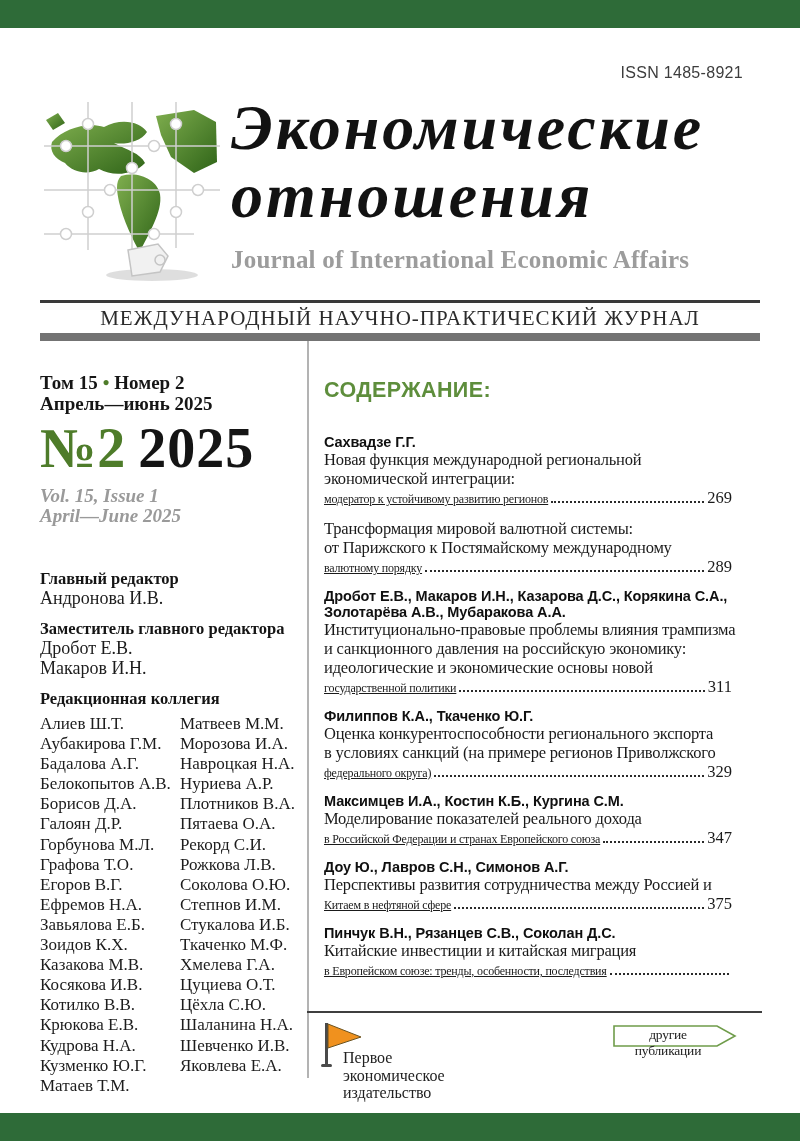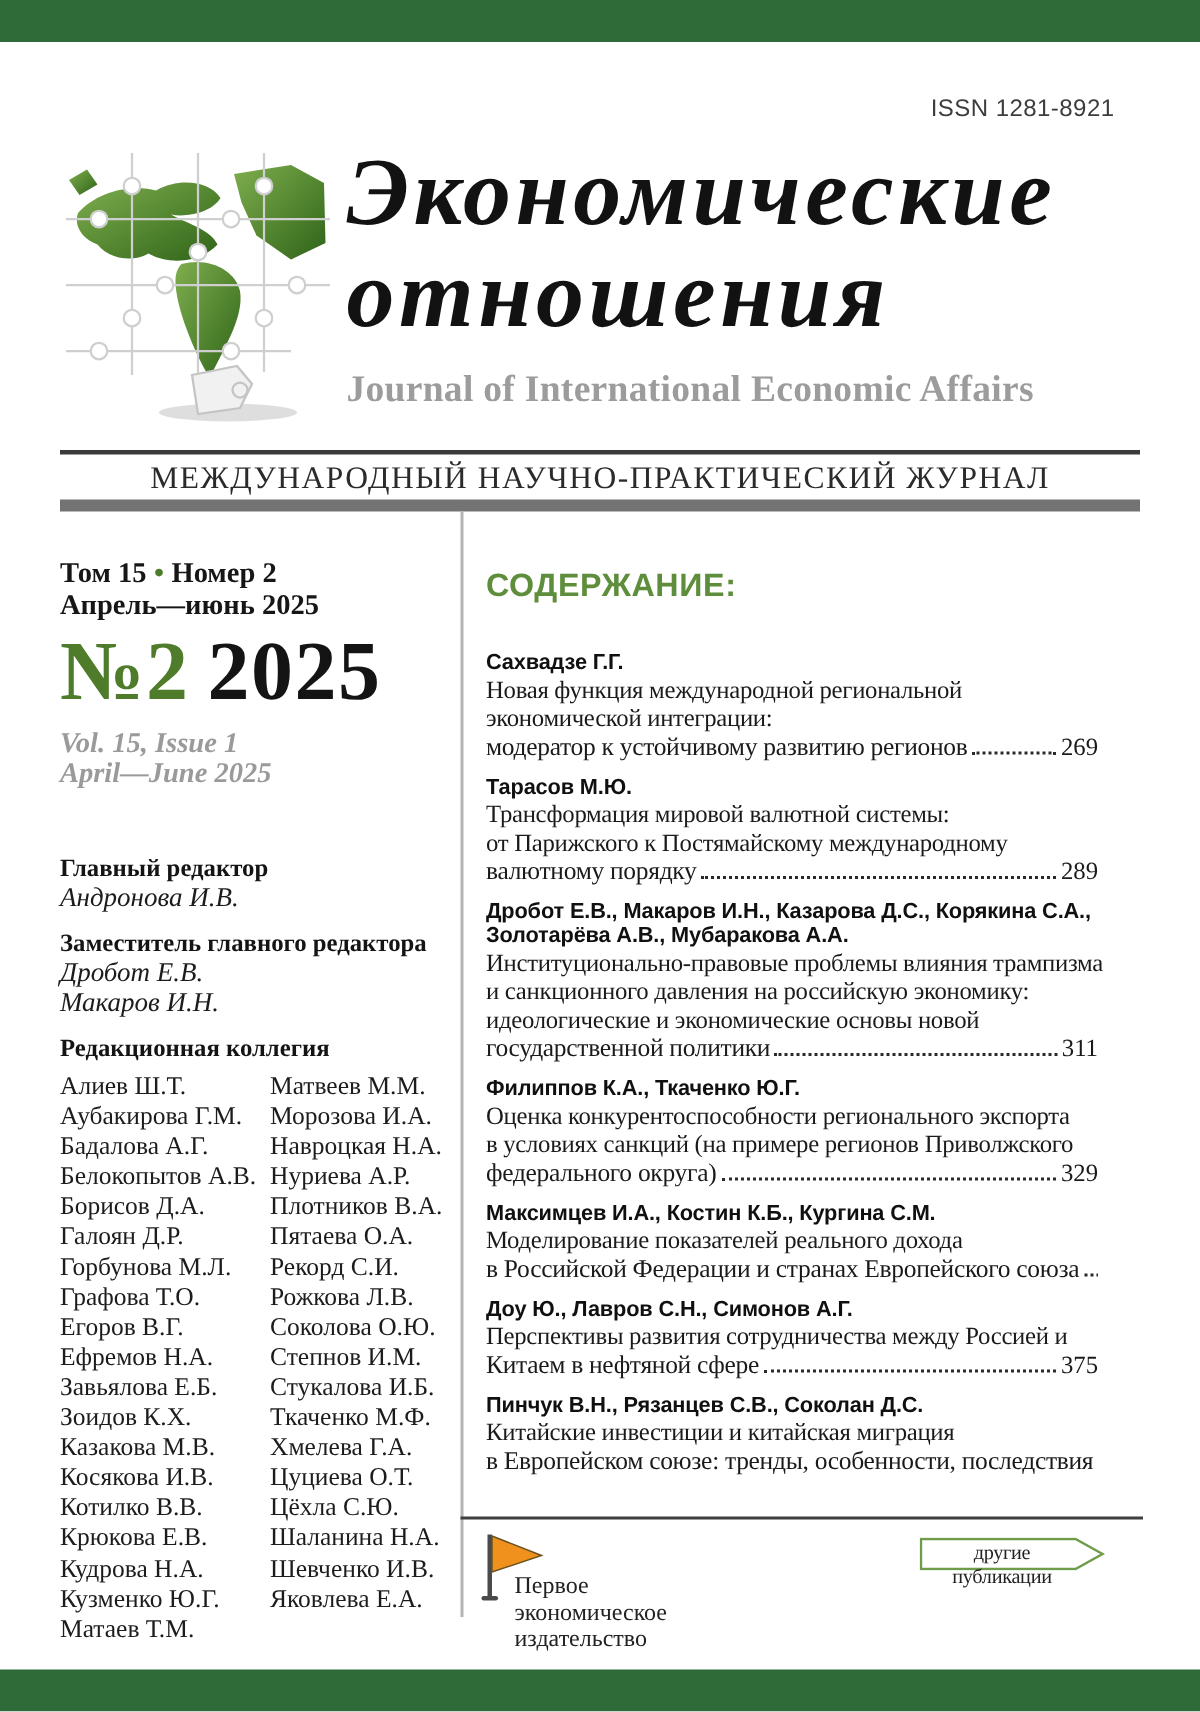--- a/index.html
+++ b/index.html
@@ -33,55 +33,55 @@
   .period-ru{font-size:19px;line-height:21px;color:#161616;white-space:nowrap;}
   .big-issue{margin-top:6px;font-size:56px;line-height:56px;letter-spacing:1px;white-space:nowrap;}
   .big-issue .no{color:#4e7c2a;margin-right:12px;}
   .big-issue .yr{color:#141414;}
   .en{color:#9a9a9a;font-size:19px;line-height:20px;white-space:nowrap;font-style:italic;}
   .en.first{margin-top:10px;}
 
   .editors{position:absolute;left:40px;top:570px;width:264px;}
   .ed-label{font-weight:bold;font-size:16.5px;line-height:18px;color:#141414;white-space:nowrap;}
   .ed-label.gap{margin-top:12px;}
-  .ed-name{font-size:18px;line-height:20px;color:#1c1c1c;white-space:nowrap;font-style:italic;}
+  .ed-name{font-size:18px;line-height:20px;color:#1c1c1c;white-space:nowrap;}
   .board{display:flex;margin-top:6px;}
   .board .col1{width:140px;}
   .board .col2{width:124px;}
   .board-name{font-size:17px;line-height:20.1px;color:#1c1c1c;white-space:nowrap;}
 
   .toc{position:absolute;left:324px;top:378px;width:408px;}
   .toc-heading{font-family:"Liberation Sans",sans-serif;font-weight:bold;font-size:21.5px;
                color:#5e8e3c;letter-spacing:.4px;}
   #toc-entries{margin-top:31px;}
   .toc-entry{margin-bottom:10px;}
   .toc-authors{font-family:"Liberation Sans",sans-serif;font-weight:bold;font-size:14.5px;
                line-height:16px;color:#101010;letter-spacing:-.1px;white-space:nowrap;}
   .toc-line{font-size:16.5px;line-height:19px;letter-spacing:-.2px;color:#1a1a1a;white-space:nowrap;}
   .toc-tail{display:flex;align-items:baseline;line-height:19px;overflow:hidden;}
-  .tail-text{font-size:17px;letter-spacing:-.2px;white-space:nowrap;flex:0 0 auto;}
+  .tail-text{font-size:12px;letter-spacing:-.2px;white-space:nowrap;flex:0 0 auto;text-decoration:underline;}
   .dots{flex:1 1 auto;min-width:10px;margin:0 3px;border-bottom:2px dotted #2a2a2a;height:13px;}
   .page{font-size:16.5px;flex:0 0 auto;color:#1a1a1a;}
 
   .footer-rule{position:absolute;left:307px;top:1011px;width:455px;height:2px;background:#3f3f3f;}
   .flag{position:absolute;left:317px;top:1018px;}
   .publisher{position:absolute;left:343px;top:1049px;font-size:16px;line-height:17.5px;color:#222;}
 
   .pubs-btn{position:absolute;left:613px;top:1025px;width:124px;height:16px;cursor:pointer;}
   .pubs-btn svg{position:absolute;left:0;top:0;}
   .pubs-btn .lbl{position:absolute;left:4px;top:2px;width:102px;text-align:center;
                  font-size:13.5px;letter-spacing:-.2px;color:#222;}
 </style>
 </head>
 <body>
 
 <div class="bar top"></div>
 <div class="bar bottom"></div>
 
-<div class="issn">ISSN 1281-8921</div>
+<div class="issn">ISSN 1485-8921</div>
 
 <svg class="logo" width="176" height="180" viewBox="0 0 176 180" aria-hidden="true">
   <defs>
     <linearGradient id="lg" x1="0" y1="0" x2="1" y2="1">
       <stop offset="0" stop-color="#7fae4e"></stop>
         <stop offset="1" stop-color="#2f6418"></stop>
     </linearGradient>
   </defs>
 
   <path d="M8,40 C20,26 44,20 60,25 C76,16 96,19 103,30 C97,40 80,43 70,41
@@ -200,21 +200,20 @@
         <div class="toc-authors">Сахвадзе Г.Г.</div>
         <div class="toc-line">Новая функция международной региональной</div>
         <div class="toc-line">экономической интеграции:</div>
         <div class="toc-tail">
           <span class="tail-text">модератор к устойчивому развитию регионов</span>
           <span class="dots"></span>
           <span class="page">269</span>
         </div>
       </div>
       <div class="toc-entry">
-        <div class="toc-authors">Тарасов М.Ю.</div>
         <div class="toc-line">Трансформация мировой валютной системы:</div>
         <div class="toc-line">от Парижского к Постямайскому международному</div>
         <div class="toc-tail">
           <span class="tail-text">валютному порядку</span>
           <span class="dots"></span>
           <span class="page">289</span>
         </div>
       </div>
       <div class="toc-entry">
         <div class="toc-authors">Дробот Е.В., Макаров И.Н., Казарова Д.С., Корякина С.А.,</div>

